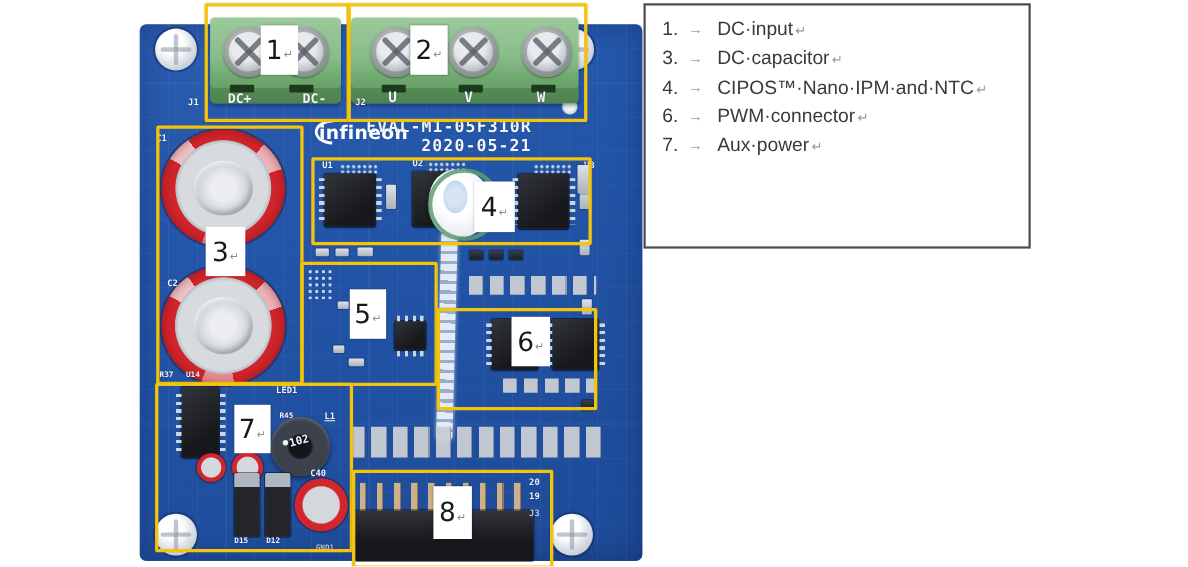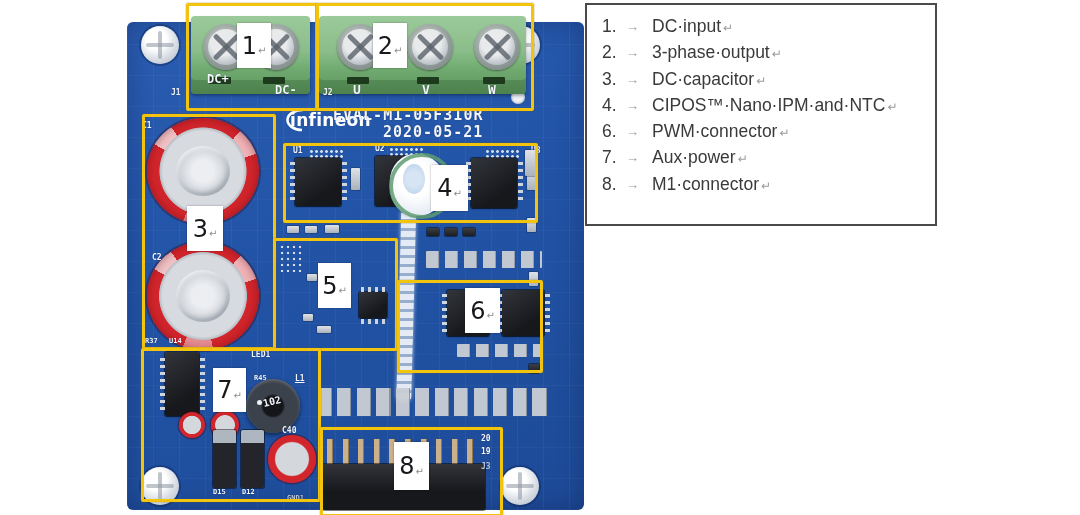--- a/index.html
+++ b/index.html
@@ -139,21 +139,21 @@
           <div class="x2"></div>
         </div>
       <div class="tscrew" style="left:62px;">
           <div class="x1"></div>
           <div class="x2"></div>
         </div>
       <div class="tslot" style="left:18px;"></div>
       <div class="tslot" style="left:72px;"></div>
     </div>
     <div class="silk" style="left:44px;top:66px;font-size:8px;">J1</div>
-    <div class="silk" style="left:80px;top:50px;font-size:12px;">DC+</div>
+    <div class="silk" style="left:80px;top:61px;font-size:12px;">DC+</div>
     <div class="silk" style="left:148px;top:61px;font-size:12px;">DC-</div>
 
     <div class="tblock" style="left:192px;width:207px;">
       <div class="tscrew" style="left:18px;">
           <div class="x1"></div>
           <div class="x2"></div>
         </div>
       <div class="tscrew" style="left:88px;">
           <div class="x1"></div>
           <div class="x2"></div>
@@ -309,21 +309,19 @@
       <span class="n">7</span>
       <span class="rm">↵</span>
     </div>
   <div class="callout" style="left:394px;top:442px;width:35px;height:48px;">
       <span class="n">8</span>
       <span class="rm">↵</span>
     </div>
 
   <div class="legend">
     <div class="lrow"><span class="num">1.</span><span class="tab">→</span><span class="lbl">DC·input</span><span class="rm">↵</span></div>
-    <div class="lrow"><span class="num">2.</span><span class="tab">→</span><span class="lbl">3-phase·output</span><span class="rm">↵</span></div>
     <div class="lrow"><span class="num">3.</span><span class="tab">→</span><span class="lbl">DC·capacitor</span><span class="rm">↵</span></div>
     <div class="lrow"><span class="num">4.</span><span class="tab">→</span><span class="lbl">CIPOS™·Nano·IPM·and·NTC</span><span class="rm">↵</span></div>
     <div class="lrow"><span class="num">6.</span><span class="tab">→</span><span class="lbl">PWM·connector</span><span class="rm">↵</span></div>
     <div class="lrow"><span class="num">7.</span><span class="tab">→</span><span class="lbl">Aux·power</span><span class="rm">↵</span></div>
-    <div class="lrow"><span class="num">8.</span><span class="tab">→</span><span class="lbl">M1·connector</span><span class="rm">↵</span></div>
   </div>
 
 </div>
 
 </body></html>

